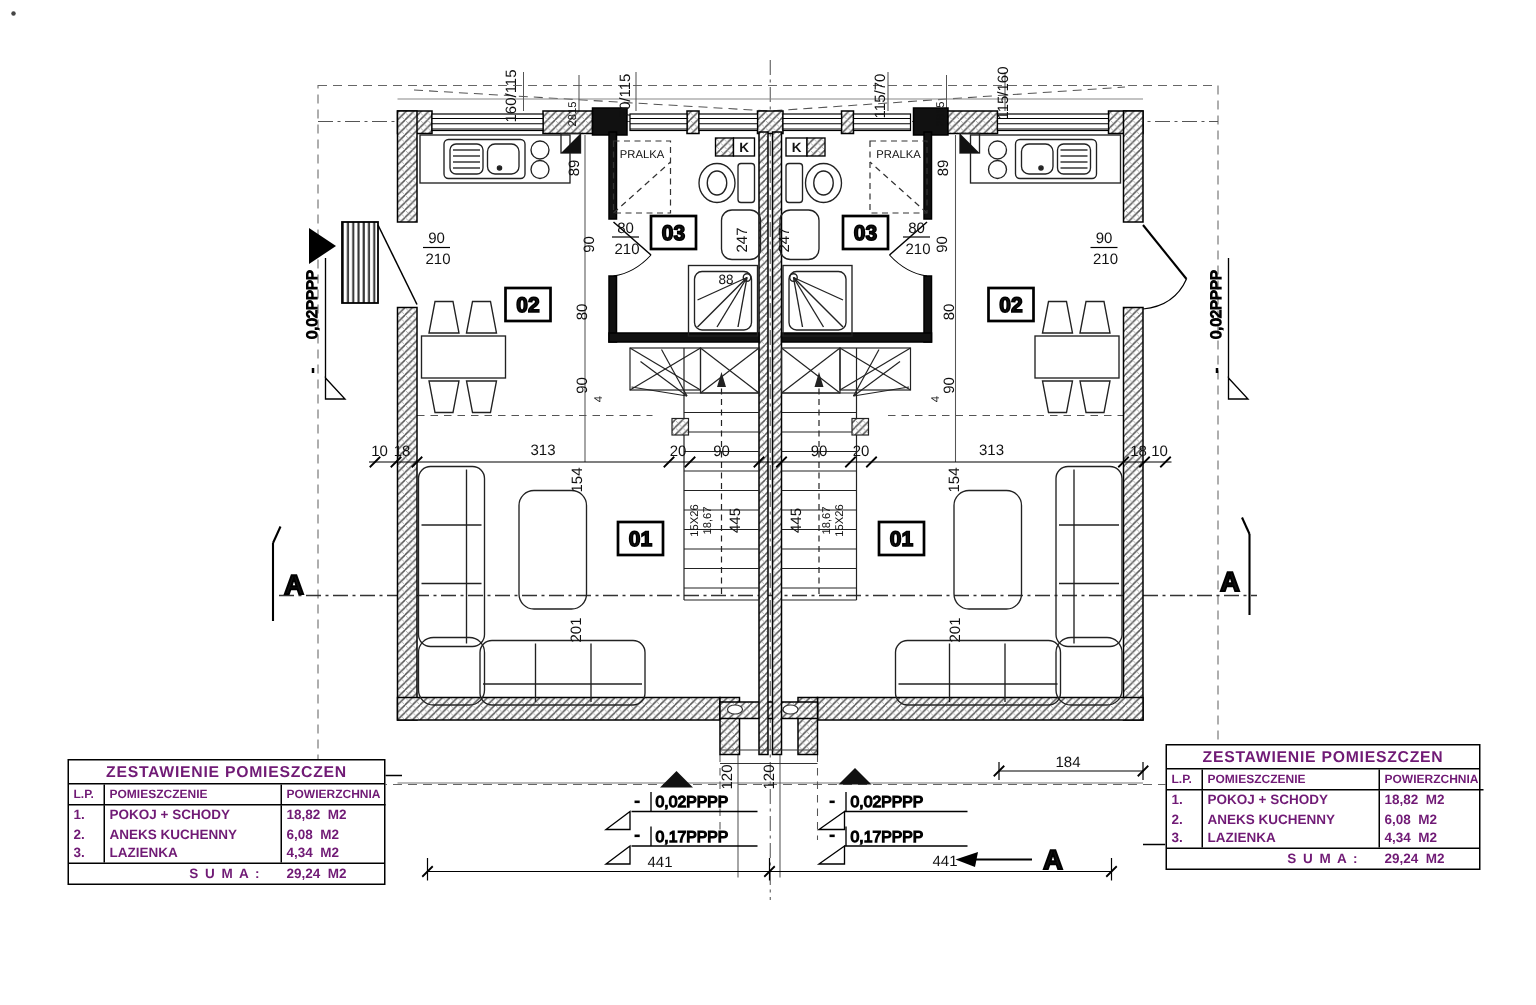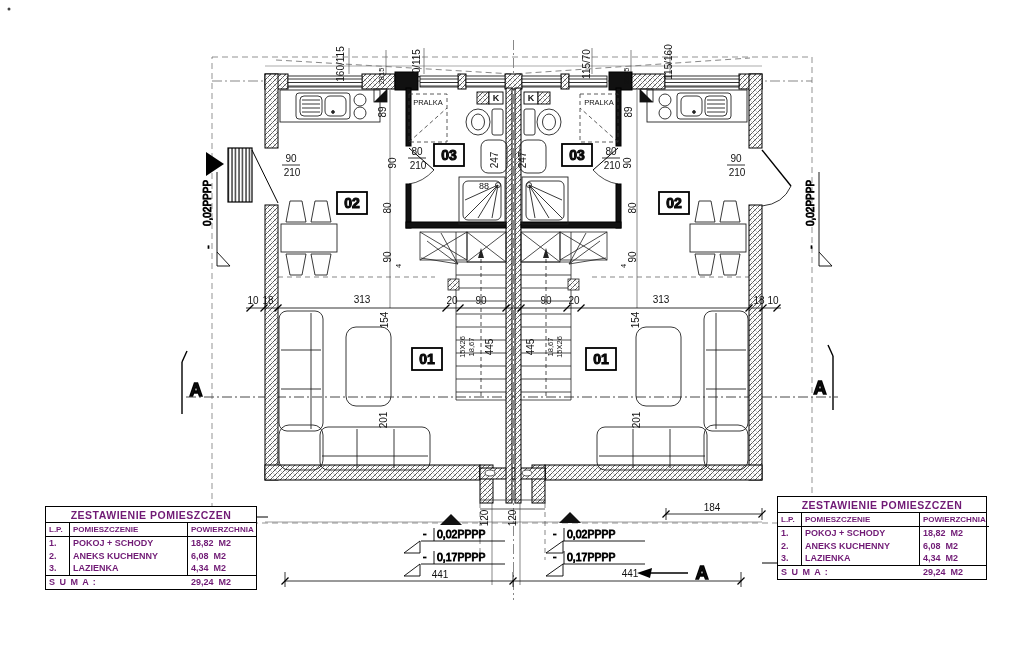--- a/index.html
+++ b/index.html
@@ -20,21 +20,21 @@
   .tab-title{border-bottom:1.4px solid #000;text-align:center;font-size:10.5px;
              padding:2px 0 1px 0;letter-spacing:.5px;}
   .trow{display:grid;grid-template-columns:24px 118px 1fr;}
   .c{padding:0 3px;font-size:9px;line-height:12.5px;white-space:nowrap;}
   .c.lp{border-right:1.2px solid #000;text-align:left;}
   .c.nm{border-right:1.2px solid #000;}
   .c.ar{display:flex;gap:5px;padding-right:10px;}
   .hdr .c{font-size:8px;line-height:13px;border-bottom:1.2px solid #000;}
   .hdr .c.ar{justify-content:center;padding-right:3px;}
   .sumrow{border-top:1.2px solid #000;}
-  .sumrow .lbl{grid-column:1/3;padding-right:14px;font-size:9px;
+  .sumrow .lbl{grid-column:1/3;text-align:right;padding-right:14px;font-size:9px;
                line-height:13.5px;letter-spacing:1px;}
 </style>
 </head>
 <body>
 
 <div class="stage">
 
 <svg width="1024" height="670" viewBox="0 0 1024 670">
   <defs>
     <pattern id="hatch" width="5" height="5" patternUnits="userSpaceOnUse">

